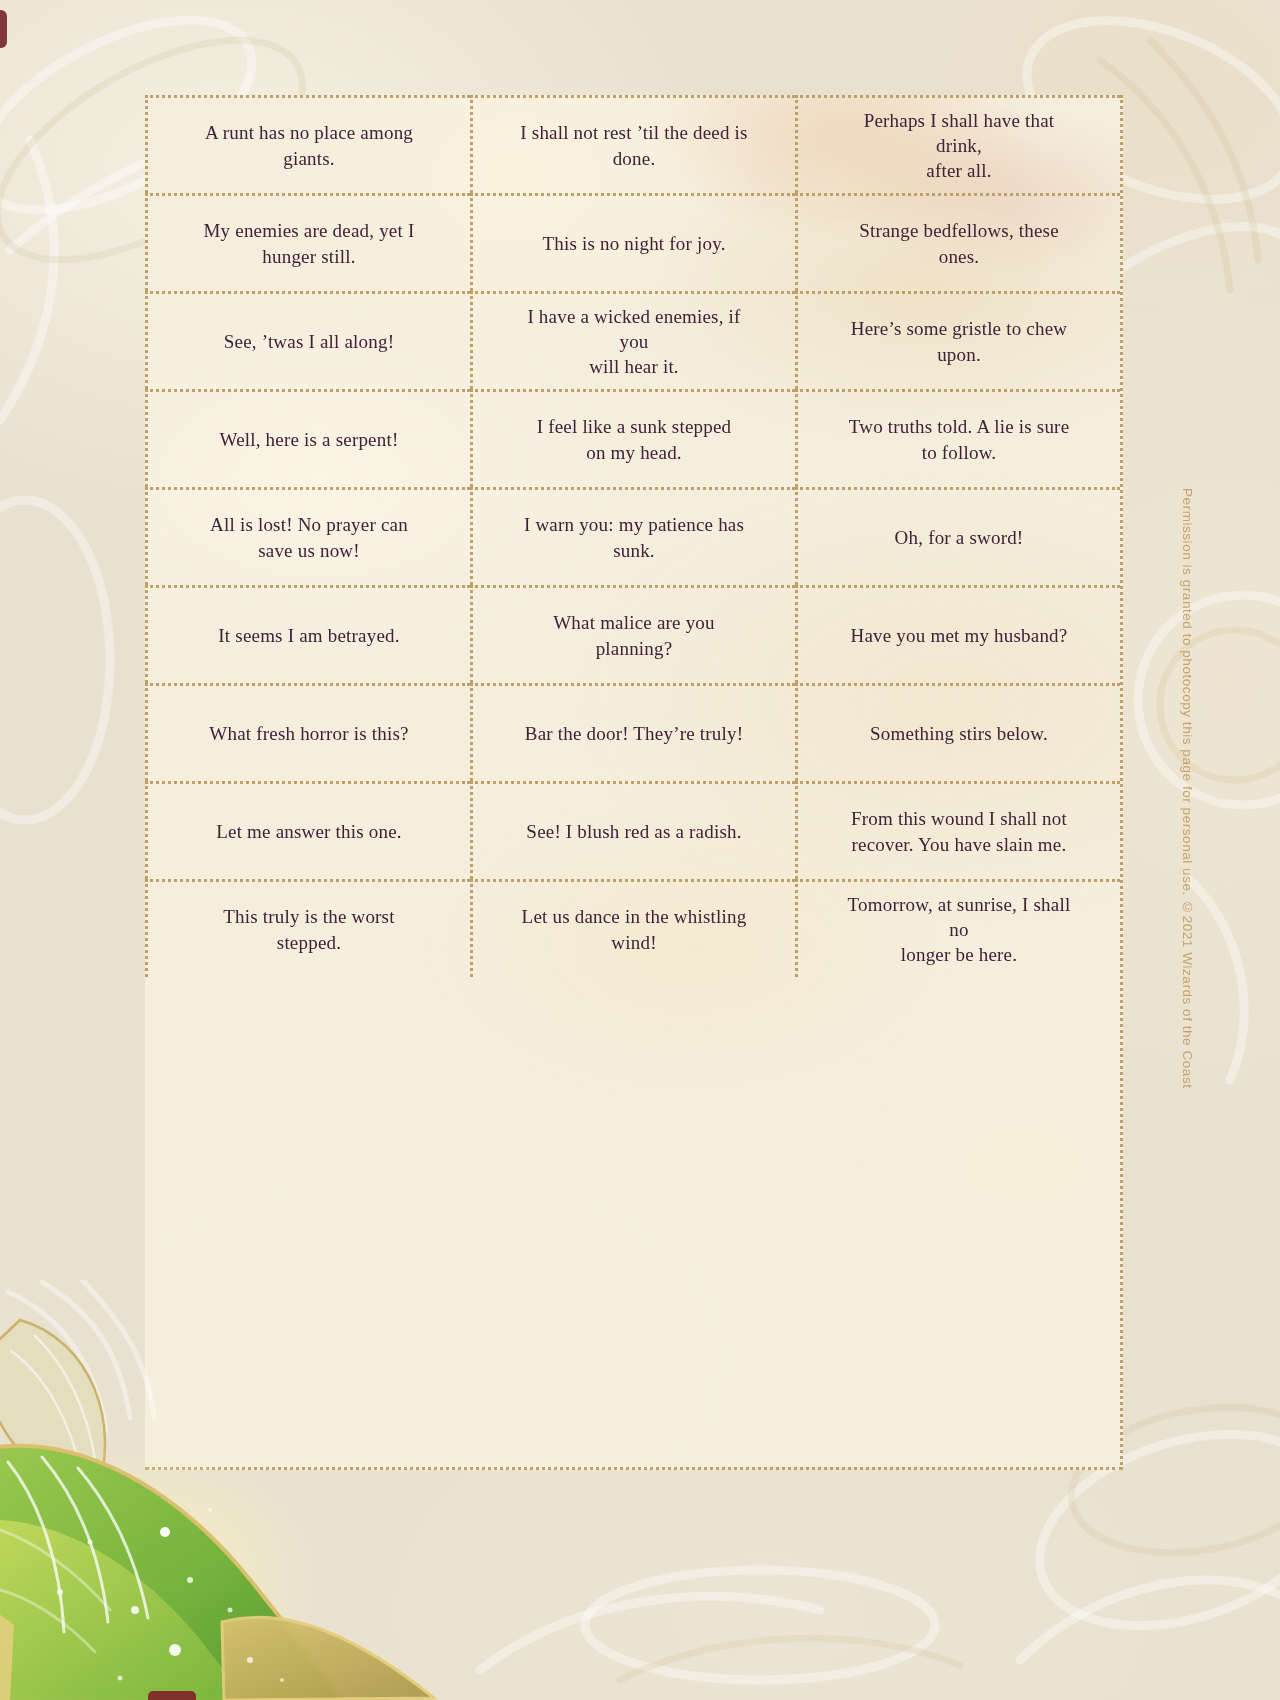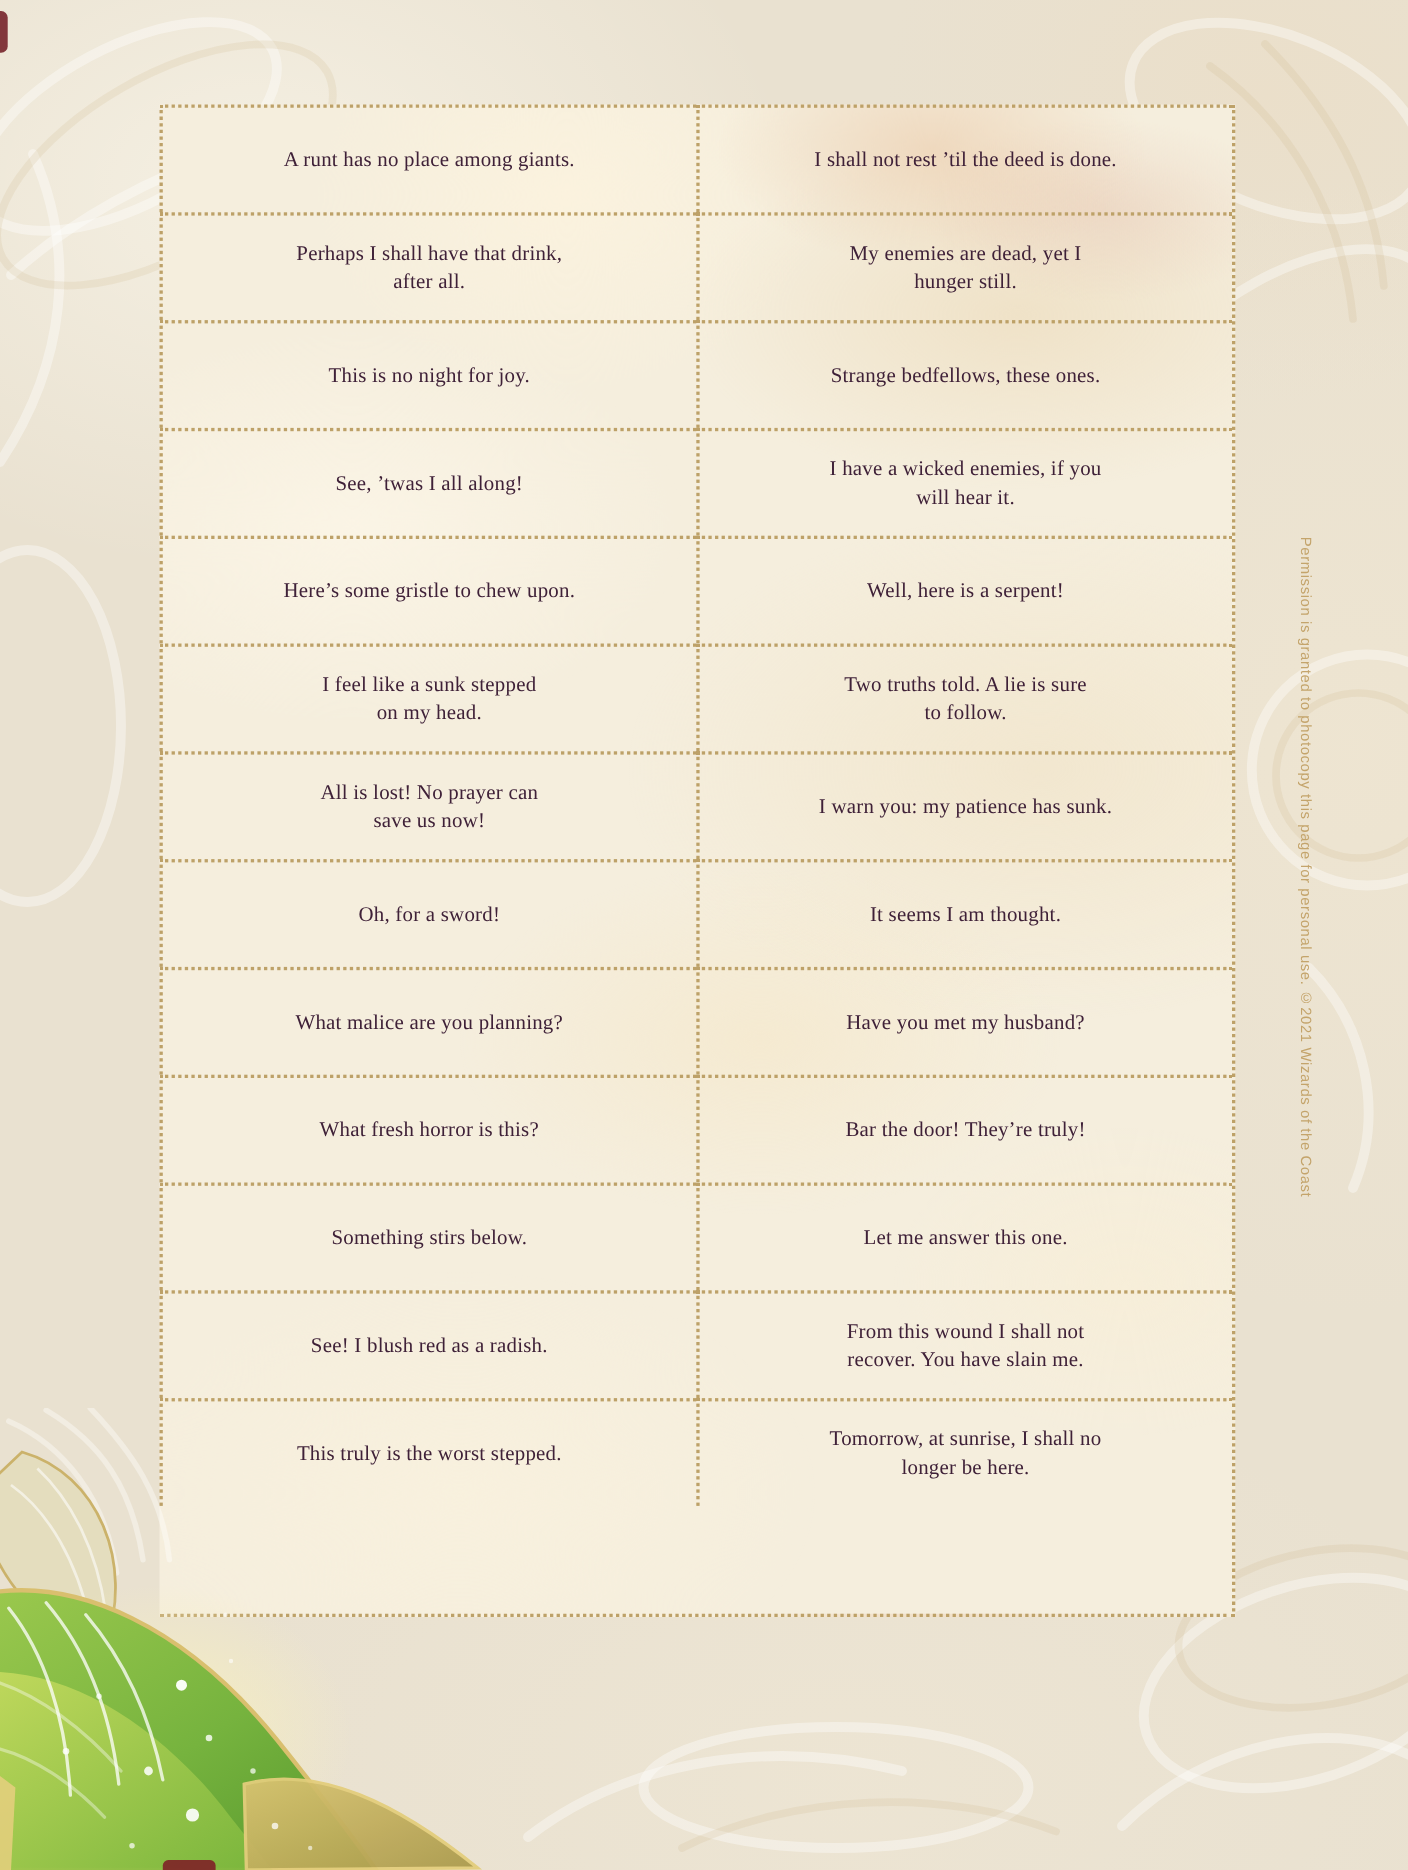--- a/index.html
+++ b/index.html
@@ -15,21 +15,21 @@
     background-image:
       radial-gradient(ellipse 700px 500px at 18% 10%, rgba(255,252,242,.55), transparent 70%),
       radial-gradient(ellipse 600px 700px at 96% 40%, rgba(241,231,210,.6), transparent 75%),
       radial-gradient(ellipse 800px 500px at 60% 95%, rgba(240,232,214,.5), transparent 75%),
       radial-gradient(ellipse 500px 400px at 90% 5%, rgba(236,221,196,.5), transparent 70%);
     font-family:"Liberation Serif","DejaVu Serif",serif;
   }
   .bg-pattern{position:absolute;left:0;top:0;width:1280px;height:1700px;}
   .grid{
     position:absolute;left:145px;top:95px;width:975px;height:1372px;
-    display:grid;grid-template-columns:1fr 1fr;grid-template-rows:repeat(14,1fr);
+    display:grid;grid-template-columns:1fr 1fr 1fr;grid-template-rows:repeat(14,1fr);
     border-right:3px dotted var(--dot);
     border-bottom:3px dotted var(--dot);
     background-color:var(--card);
     background-image:
       radial-gradient(ellipse 280px 150px at 72% 3%, rgba(231,190,152,.45), transparent 70%),
       radial-gradient(ellipse 240px 120px at 88% 7%, rgba(223,178,160,.30), transparent 70%),
       radial-gradient(ellipse 420px 220px at 80% 14%, rgba(226,198,150,.30), transparent 72%),
       radial-gradient(ellipse 340px 260px at 38% 6%, rgba(252,243,222,.85), transparent 70%),
       radial-gradient(ellipse 520px 320px at 82% 44%, rgba(238,222,190,.45), transparent 72%),
       radial-gradient(ellipse 430px 260px at 18% 28%, rgba(253,247,233,.7), transparent 70%),
@@ -138,21 +138,21 @@
       <span class="quote">All is lost! No prayer can
 save us now!</span>
     </div>
   <div class="cell">
       <span class="quote">I warn you: my patience has sunk.</span>
     </div>
   <div class="cell">
       <span class="quote">Oh, for a sword!</span>
     </div>
   <div class="cell">
-      <span class="quote">It seems I am thought.</span>
+      <span class="quote">It seems I am betrayed.</span>
     </div>
   <div class="cell">
       <span class="quote">What malice are you planning?</span>
     </div>
   <div class="cell">
       <span class="quote">Have you met my husband?</span>
     </div>
   <div class="cell">
       <span class="quote">What fresh horror is this?</span>
     </div>
@@ -167,20 +167,23 @@
     </div>
   <div class="cell">
       <span class="quote">See! I blush red as a radish.</span>
     </div>
   <div class="cell">
       <span class="quote">From this wound I shall not
 recover. You have slain me.</span>
     </div>
   <div class="cell">
       <span class="quote">This truly is the worst stepped.</span>
+    </div>
+  <div class="cell">
+      <span class="quote">Let us dance in the whistling wind!</span>
     </div>
   <div class="cell">
       <span class="quote">Tomorrow, at sunrise, I shall no
 longer be here.</span>
     </div>
 </div>
 
 <div class="permission">Permission is granted to photocopy this page for personal use. ©2021 Wizards of the Coast</div>
 
 <svg class="wing" viewBox="0 0 440 420">

